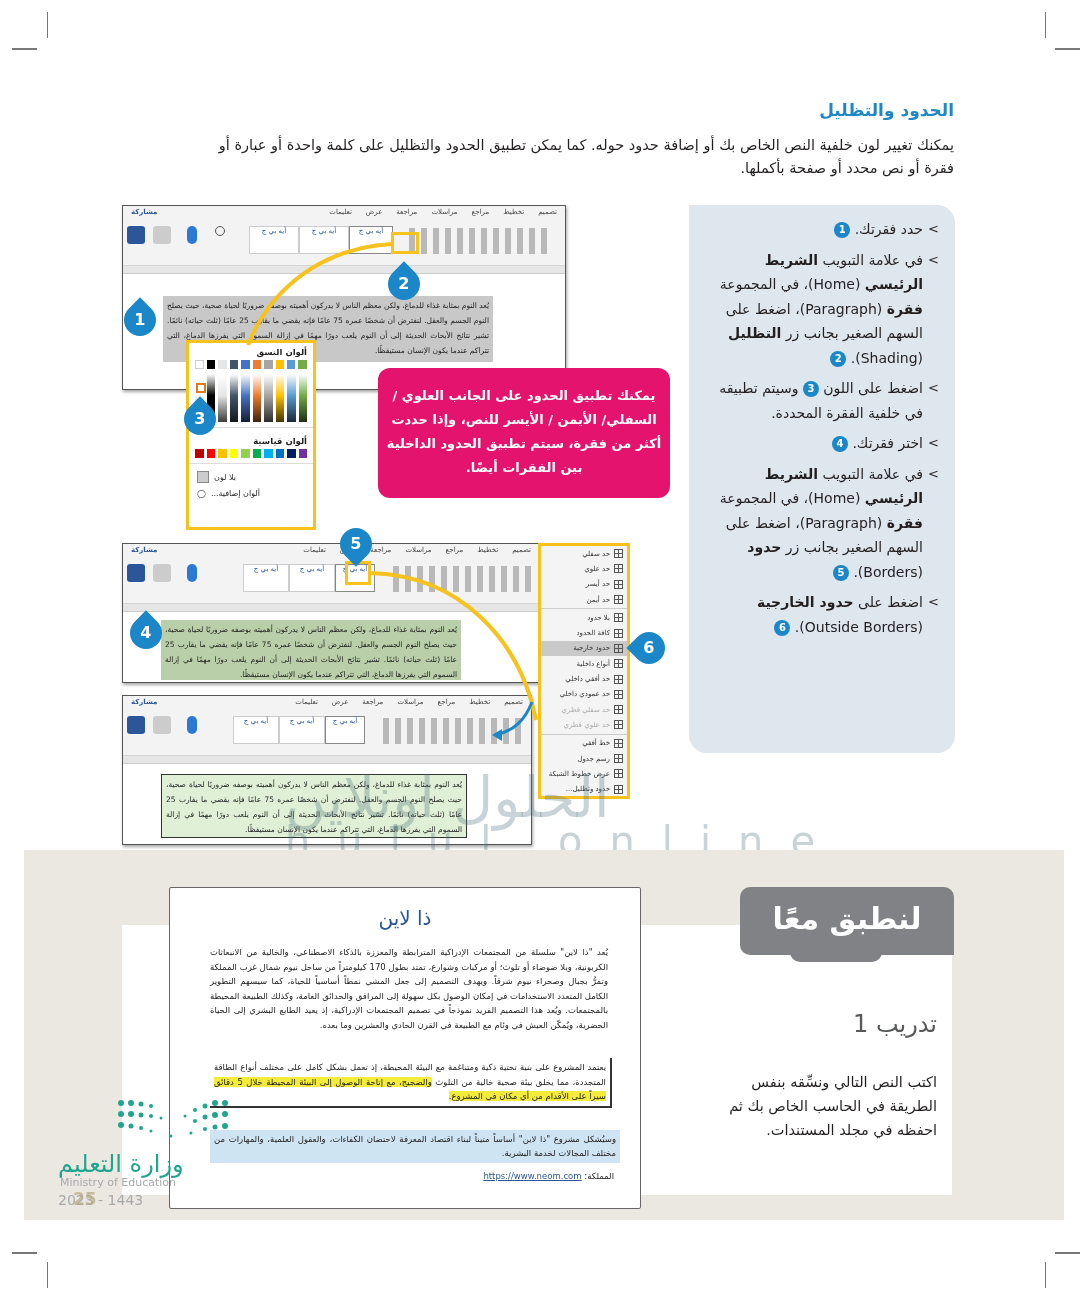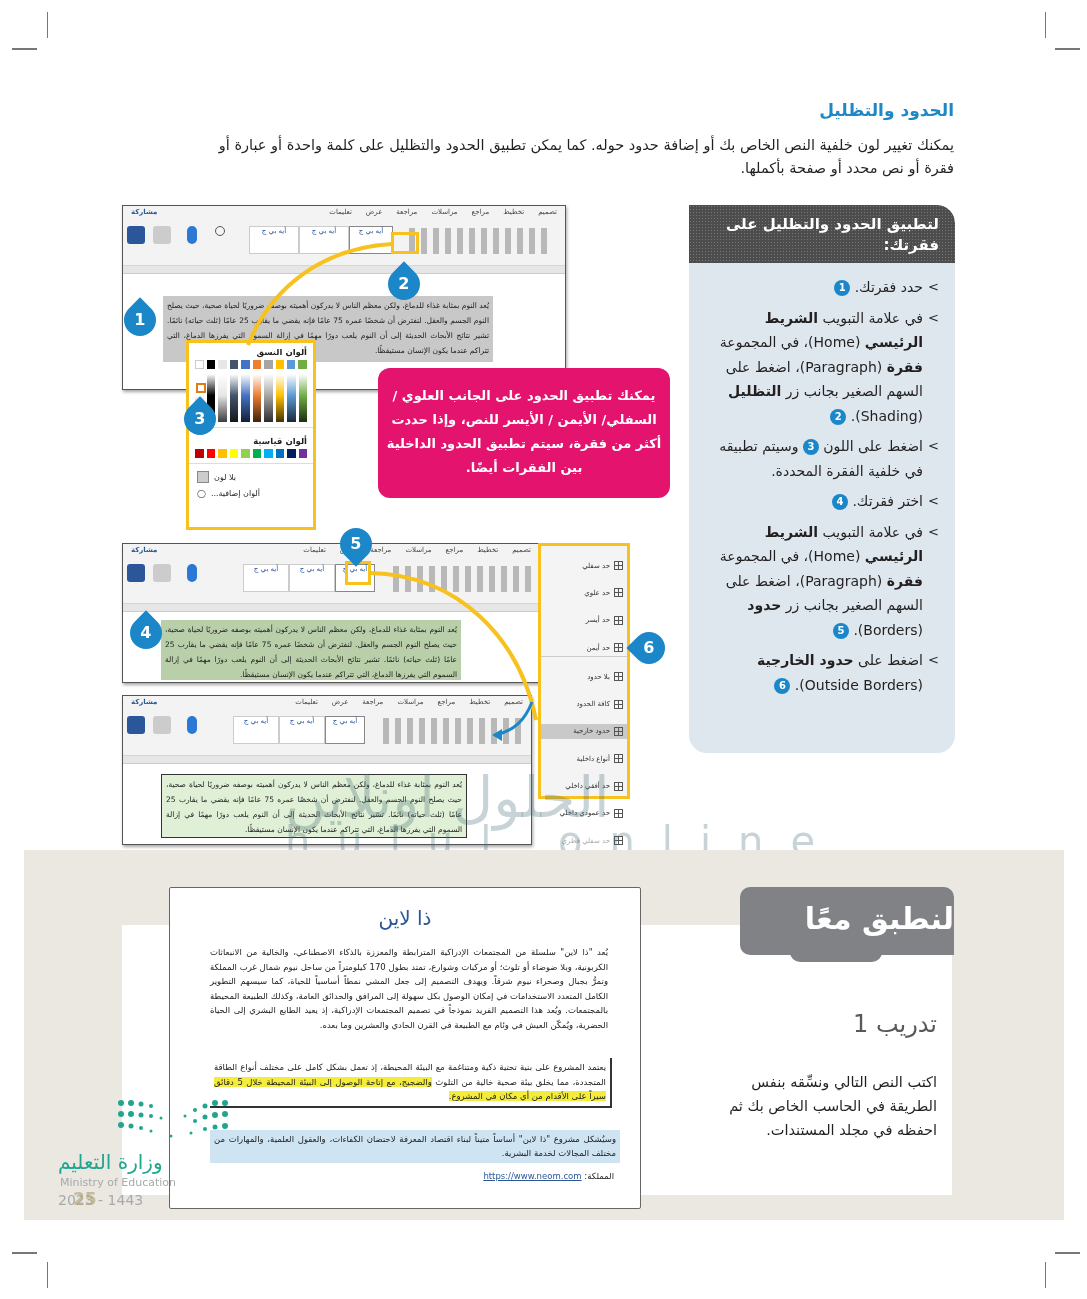--- a/index.html
+++ b/index.html
@@ -48,71 +48,70 @@
   .sw { width: 9px; height: 9px; }
   .swcol { width: 9px; height: 48px; }
   .cm-sep { border-top: 1px solid #ddd; margin: 4px 0; }
   .cm-item { padding: 3px 8px; display: flex; flex-direction: row-reverse; justify-content: flex-start; gap: 5px; align-items: center; }
 
   
   .callout { position: absolute; left: 378px; top: 368px; width: 292px; height: 130px; background: #e3136e; border-radius: 12px; color: #fff; direction: rtl; text-align: center; font-size: 13px; font-weight: bold; line-height: 24px; padding-top: 16px; }
 
   
   .bmenu { position: absolute; left: 538px; top: 543px; width: 92px; height: 256px; background: #f4f4f4; border: 3px solid #f7c21e; direction: rtl; font-size: 7px; color: #333; }
-  .bm-item { height: 15.3px; display: flex; flex-direction: row; align-items: center; gap: 4px; padding-right: 4px; margin-top: 12px; }
+  .bm-item { height: 15.3px; display: flex; flex-direction: row; align-items: center; gap: 4px; padding-right: 4px; }
   .bm-item .bico { width: 9px; height: 9px; border: 1px solid #555; background: linear-gradient(#555,#555) center/100% 1px no-repeat, linear-gradient(#555,#555) center/1px 100% no-repeat; }
   .bm-item.active { background: #c9c9c9; }
   .bm-item.dim { color: #aaa; }
   .bm-sep { border-top: 1px solid #ccc; margin: 1px 0; }
 
   
   .wm { position: absolute; color: rgba(70,110,120,0.30); font-family: "DejaVu Sans", sans-serif; }
 
   
   .practice-bg { position: absolute; left: 24px; top: 850px; width: 1040px; height: 370px; background: #ebe8e2; }
   .practice-card { position: absolute; left: 122px; top: 925px; width: 830px; height: 270px; background: #fff; }
-  .prac-badge { position: absolute; left: 740px; top: 887px; width: 214px; height: 68px; background: #808285; border-radius: 10px 10px 0 10px; color: #fff; font-size: 30px; font-weight: bold; direction: rtl; line-height: 64px; }
+  .prac-badge { position: absolute; left: 740px; top: 887px; width: 214px; height: 68px; background: #808285; border-radius: 10px 10px 0 10px; color: #fff; font-size: 30px; font-weight: bold; direction: rtl; text-align: center; line-height: 64px; }
   .prac-badge-tab { position: absolute; left: 790px; top: 940px; width: 92px; height: 22px; background: #808285; border-radius: 0 0 10px 10px; }
   .drill-title { position: absolute; right: 150px; top: 1010px; font-size: 24px; color: #58595b; direction: rtl; }
   .drill-text { position: absolute; right: 150px; top: 1070px; width: 210px; font-size: 14.5px; line-height: 24px; direction: rtl; text-align: right; }
 
   .doc { position: absolute; left: 169px; top: 887px; width: 472px; height: 322px; background: #fff; border: 1px solid #666; border-radius: 2px; padding: 0 10px; }
   .doc-title { text-align: center; color: #2b5797; font-size: 20px; margin-top: 18px; direction: rtl; }
   .doc-p { direction: rtl; text-align: justify; font-size: 8.5px; line-height: 14.5px; color: #222; }
   .doc-p1 { margin-top: 15px; padding: 0 22px 0 30px; }
   .doc-p2 { margin: 26px 18px 0 30px; border-right: 2px solid #333; border-bottom: 2px solid #333; padding: 2px 4px; }
   .yellow { background: #f4ec3a; }
   .doc-p3 { margin: 22px 10px 0 30px; background: #cfe4f3; padding: 2px 4px; }
   .doc-src { direction: rtl; font-size: 8.5px; margin: 8px 16px 0 0; }
   .doc-src a { color: #2b5797; text-decoration: underline; }
 
   
   .moe { position: absolute; left: 58px; top: 1100px; }
-  .moe-ar { position: absolute; left: 58px; top: 1150px; font-size: 20px; color: #20a68e; direction: rtl; }
+  .moe-ar { position: absolute; left: 58px; top: 1150px; font-size: 24px; color: #20a68e; direction: rtl; }
   .moe-en { position: absolute; left: 60px; top: 1176px; font-size: 11px; color: #a7a9ac; }
   .moe-year { position: absolute; left: 58px; top: 1192px; font-size: 14px; color: #a7a9ac; }
   .pg-num { position: absolute; left: 73px; top: 1189px; font-size: 17px; color: #b5a87f; font-weight: bold; }
 </style>
 </head>
 <body>
 
 <div class="crop" style="left:47px;top:12px;width:1px;height:26px;"></div>
 <div class="crop" style="left:12px;top:48px;width:25px;height:2px;"></div>
 <div class="crop" style="left:1045px;top:12px;width:1px;height:26px;"></div>
 <div class="crop" style="left:1055px;top:48px;width:25px;height:2px;"></div>
 <div class="crop" style="left:12px;top:1252px;width:25px;height:2px;"></div>
 <div class="crop" style="left:47px;top:1262px;width:1px;height:26px;"></div>
 <div class="crop" style="left:1055px;top:1252px;width:25px;height:2px;"></div>
 <div class="crop" style="left:1045px;top:1262px;width:1px;height:26px;"></div>
 
 <div class="sec-title">الحدود والتظليل</div>
 <div class="intro">يمكنك تغيير لون خلفية النص الخاص بك أو إضافة حدود حوله. كما يمكن تطبيق الحدود والتظليل على كلمة واحدة أو عبارة أو فقرة أو نص محدد أو صفحة بأكملها.</div>
 
 <div class="steps">
-  <div class="steps-head">لتطبيق الحدود والتظليل على فقرتك:</div>
   <div class="steps-list">
     <div class="step">
       <span class="gt">&gt;</span>
       <span>حدد فقرتك.</span>
       <span class="num">1</span>
     </div>
     <div class="step">
       <span class="gt">&gt;</span>
       <span>في علامة التبويب </span><b>الشريط الرئيسي</b><span> (Home)، في المجموعة </span><b>فقرة</b><span> (Paragraph)، اضغط على السهم الصغير بجانب زر </span><b>التظليل</b><span> (Shading).</span>
       <span class="num">2</span>

